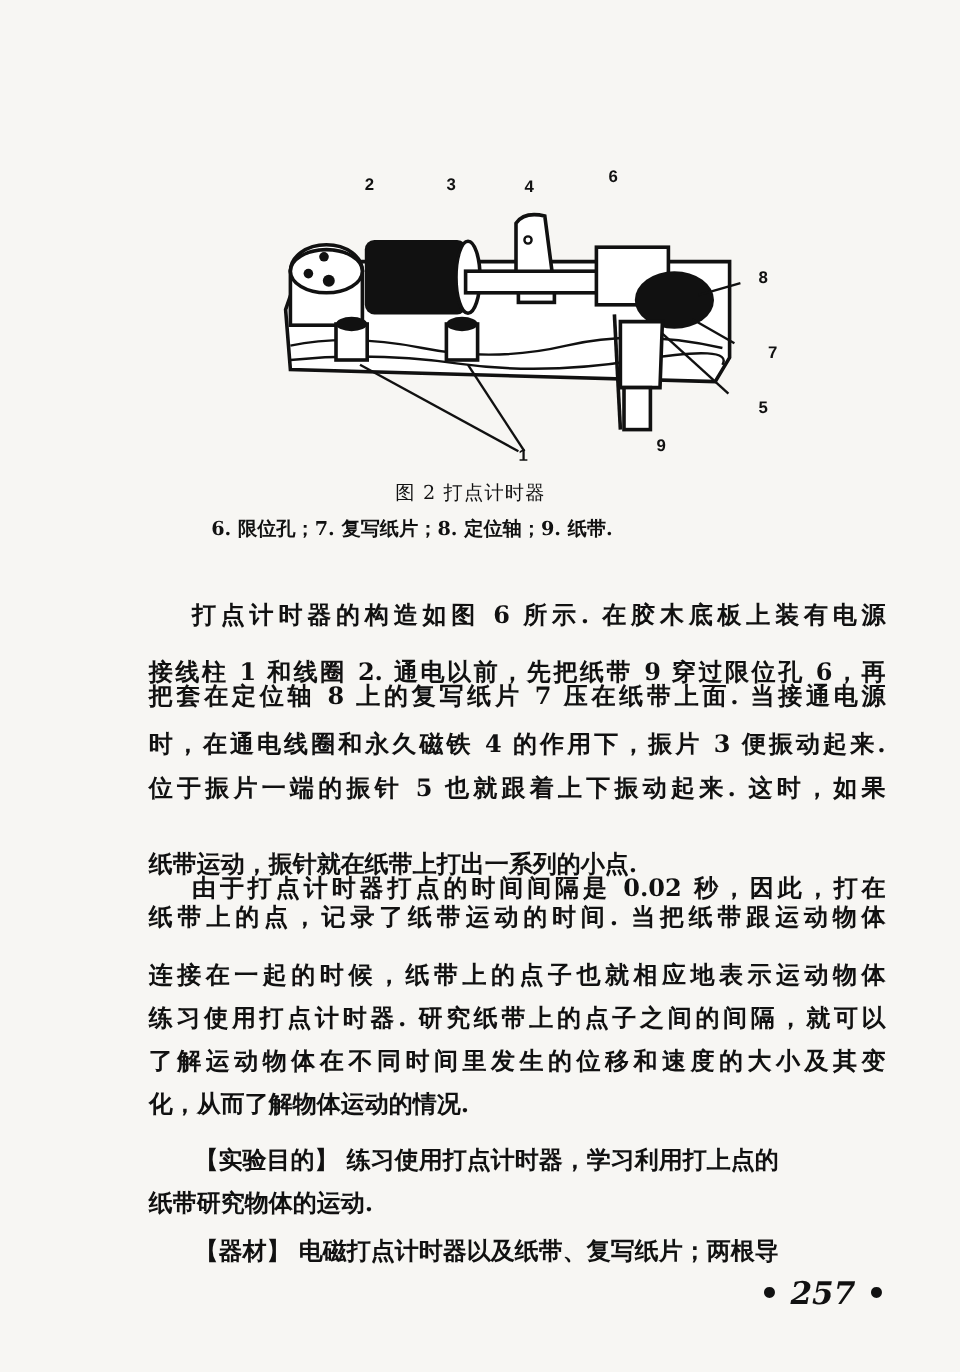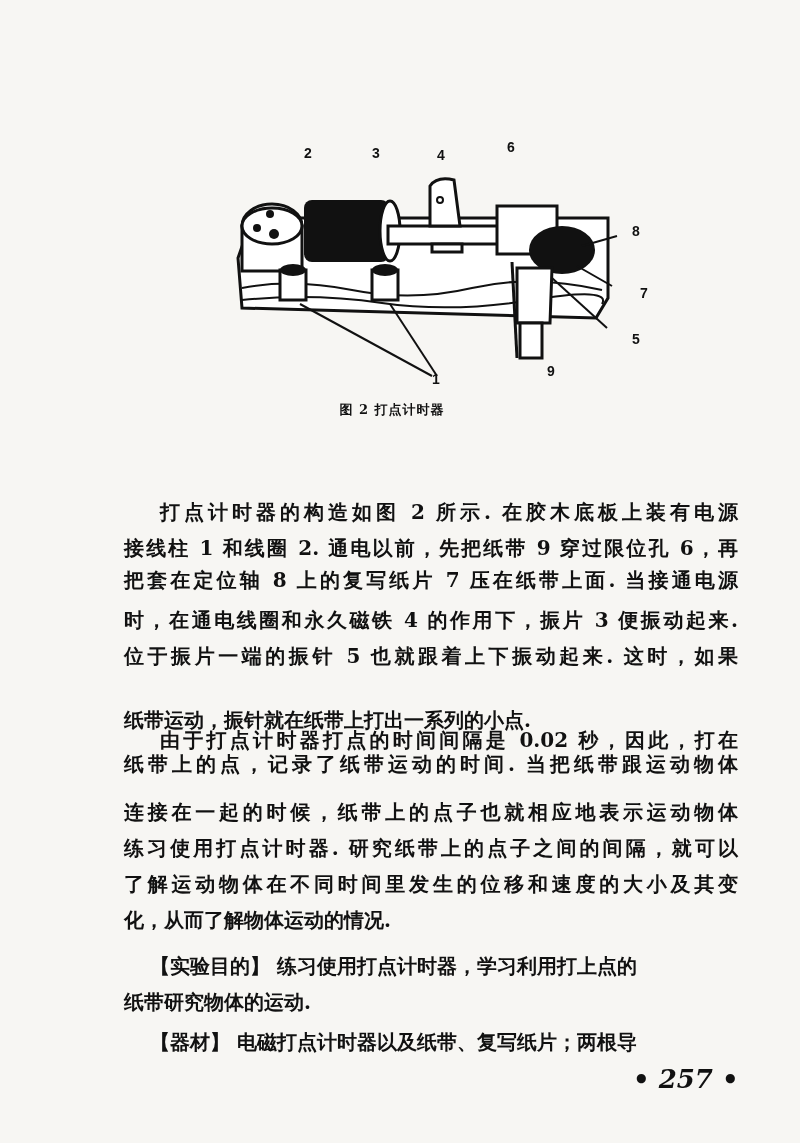--- a/index.html
+++ b/index.html
@@ -2,28 +2,28 @@
 <html><head>
 <meta charset="utf-8">
 <style>
   html, body { margin: 0; padding: 0; }
   body {
     width: 800px; height: 1143px; background: #f7f6f3; position: relative; overflow: hidden;
     font-family: "DejaVu Serif", "Liberation Serif", serif; color: #111;
   }
   .figure { position: absolute; left: 232px; top: 138px; width: 436px; height: 246px; }
   .caption { position: absolute; left: 0; width: 784px; top: 401px; text-align: center;
-    font-size: 13px; font-weight: bold; letter-spacing: 1px; }
+    font-size: 16px; font-weight: normal; letter-spacing: 1px; }
   .legend { position: absolute; left: 176px; top: 428px; font-size: 16px; font-weight: bold; line-height: 26px; white-space: nowrap; }
   .line { position: absolute; left: 124px; width: 614px; font-size: 20px; line-height: 24px;
     white-space: nowrap; font-weight: bold; text-align: justify; text-align-last: justify; }
   .line.last { text-align-last: left; }
   .line.indent { left: 160px; width: 578px; }
   .pagenum { position: absolute; left: 633px; top: 1064px; font-style: italic; font-weight: bold; font-size: 26px; }
-  .section-label { font-weight: bold; }
+  .section-label { font-weight: bold; margin-left: 12px; }
 </style>
 </head>
 <body>
 
 <svg class="figure" viewBox="0 0 436 246">
 
   <polygon points="6,120 20,80 376,80 376,160 364,180 10,170" fill="#fff" stroke="#111" stroke-width="3"></polygon>
   <path d="M10,150 Q60,140 120,152 T240,150 T370,152" fill="none" stroke="#111" stroke-width="2"></path>
   <path d="M10,162 Q80,155 150,165 T300,162 T370,166" fill="none" stroke="#111" stroke-width="2"></path>
 
@@ -67,24 +67,25 @@
     <text x="400" y="98">8</text>
     <text x="408" y="160">7</text>
     <text x="400" y="206">5</text>
     <text x="315" y="238">9</text>
     <text x="200" y="246">1</text>
   </g>
 </svg>
 
 <div class="caption">图 2   打点计时器</div>
 <div class="legend">
+  <div>6. 限位孔；7. 复写纸片；8. 定位轴；9. 纸带.</div>
 </div>
 
-<div class="line indent" style="top:500px">打点计时器的构造如图 2 所示. 在胶木底板上装有电源</div>
-<div class="line" style="top:536px">接线柱 1 和线圈 2. 通电以前，先把纸带 9 穿过限位孔 6，再</div>
+<div class="line indent" style="top:500px">打点计时器的构造如图 6 所示. 在胶木底板上装有电源</div>
+<div class="line" style="top:548px">接线柱 1 和线圈 2. 通电以前，先把纸带 9 穿过限位孔 6，再</div>
 <div class="line" style="top:568px">把套在定位轴 8 上的复写纸片 7 压在纸带上面. 当接通电源</div>
 <div class="line" style="top:608px">时，在通电线圈和永久磁铁 4 的作用下，振片 3 便振动起来.</div>
 <div class="line" style="top:644px">位于振片一端的振针 5 也就跟着上下振动起来. 这时，如果</div>
 <div class="line last" style="top:708px">纸带运动，振针就在纸带上打出一系列的小点.</div>
 
 <div class="line indent" style="top:728px">由于打点计时器打点的时间间隔是 0.02 秒，因此，打在</div>
 <div class="line" style="top:752px">纸带上的点，记录了纸带运动的时间. 当把纸带跟运动物体</div>
 <div class="line" style="top:800px">连接在一起的时候，纸带上的点子也就相应地表示运动物体</div>
 <div class="line" style="top:836px">练习使用打点计时器. 研究纸带上的点子之间的间隔，就可以</div>
 <div class="line" style="top:872px">了解运动物体在不同时间里发生的位移和速度的大小及其变</div>

